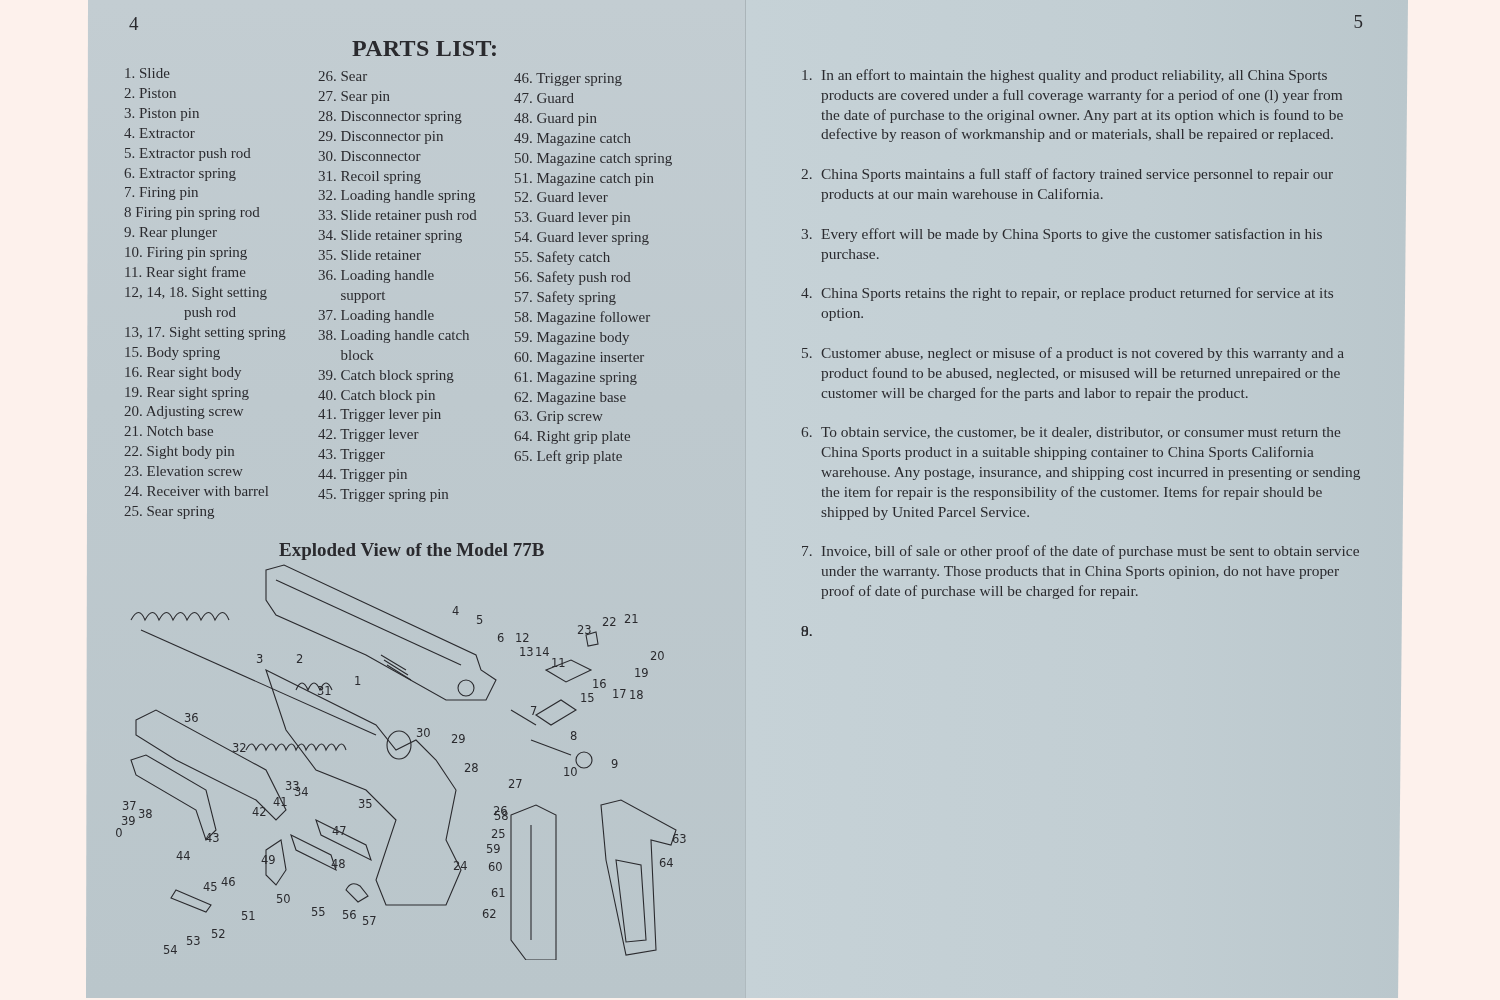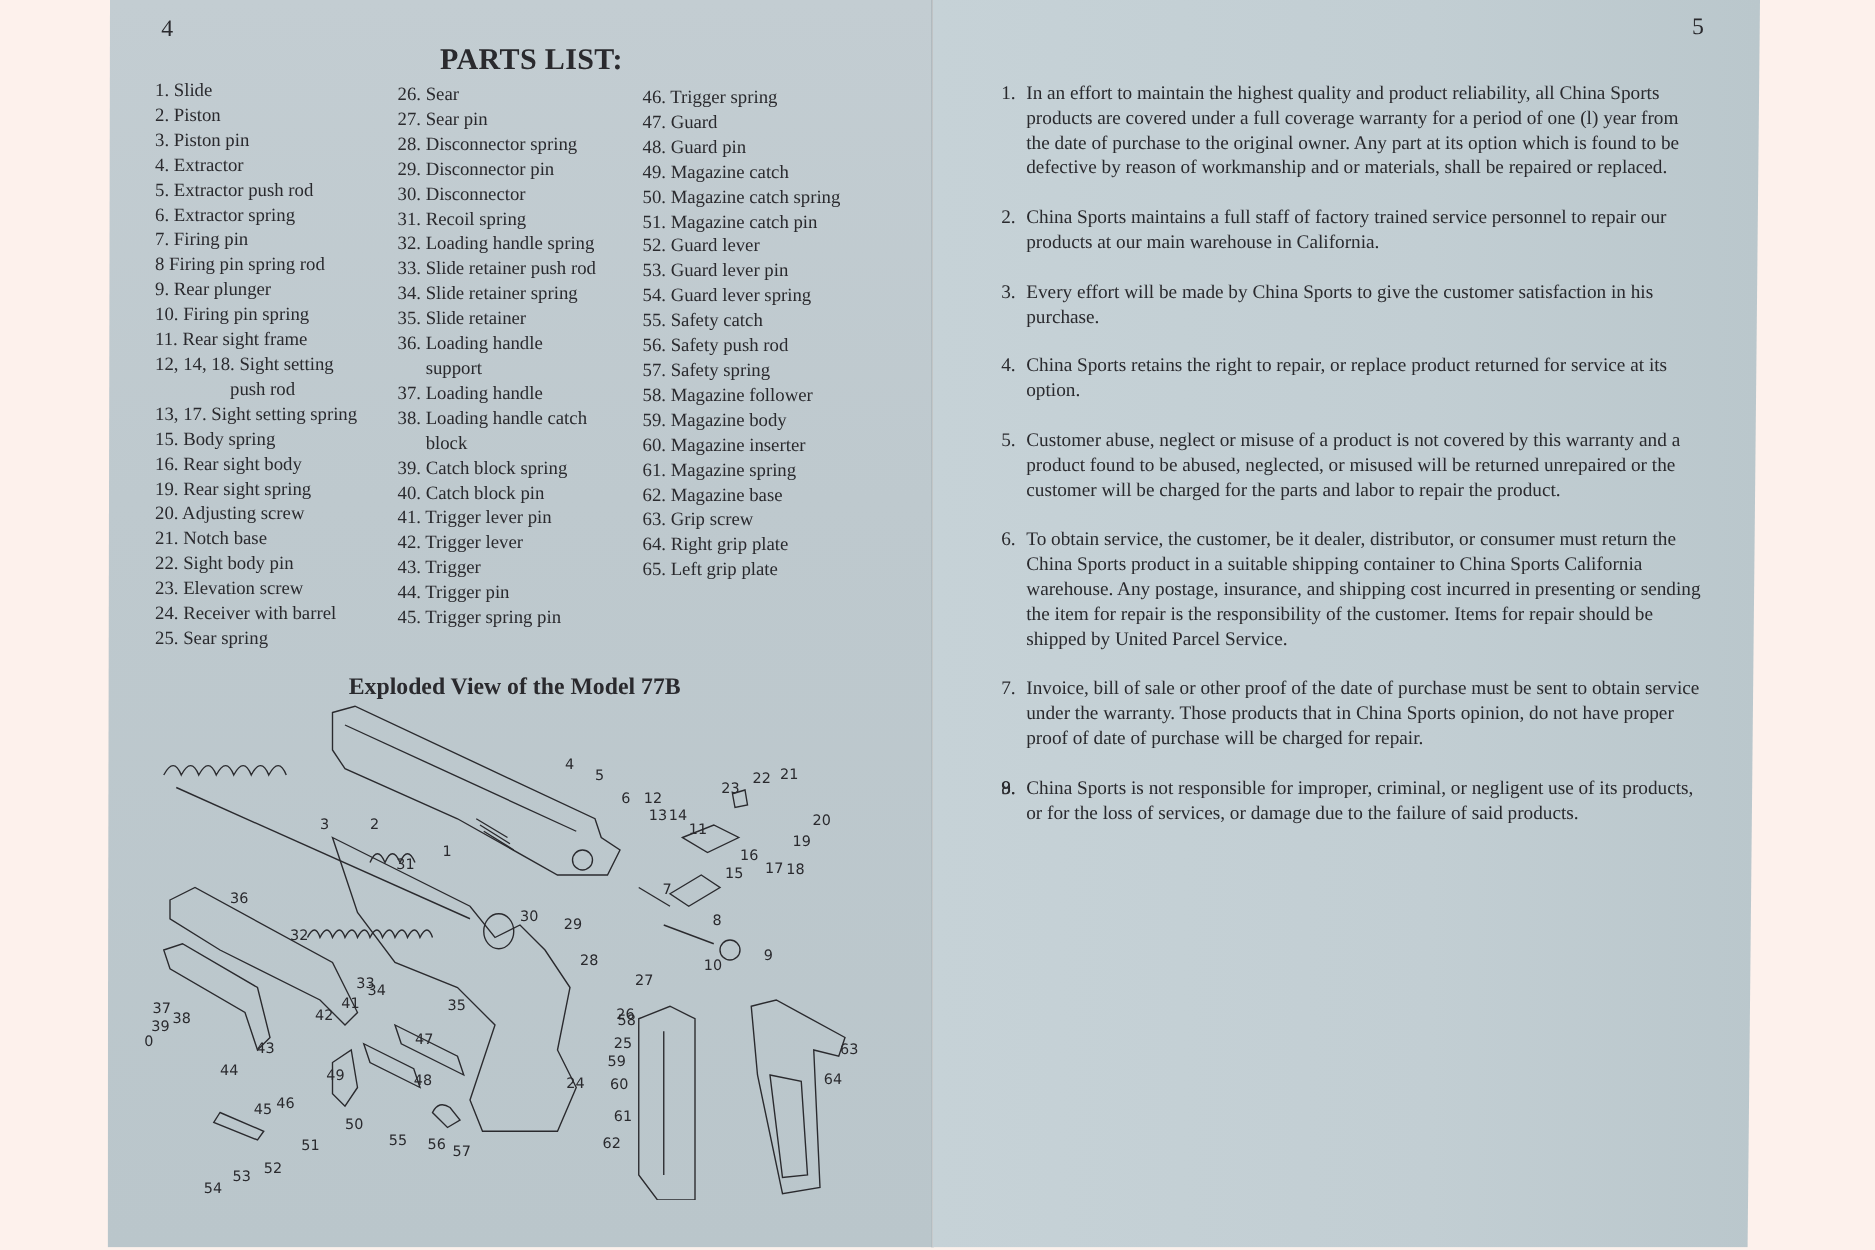--- a/index.html
+++ b/index.html
@@ -326,17 +326,16 @@
       </li>
       <li>
         <span class="num">7.</span>
         <span>Invoice, bill of sale or other proof of the date of purchase must be sent to obtain service under the warranty. Those products that in China Sports opinion, do not have proper proof of date of purchase will be charged for repair.</span>
       </li>
       <li>
         <span class="num">8.</span>
       </li>
       <li>
         <span class="num">9.</span>
-        <span>China Sports is not responsible for improper, criminal, or negligent use of its products, or for the loss of services, or damage due to the failure of said products.</span>
       </li>
     </ol>
   </div>
 </div>
 
 </body></html>

